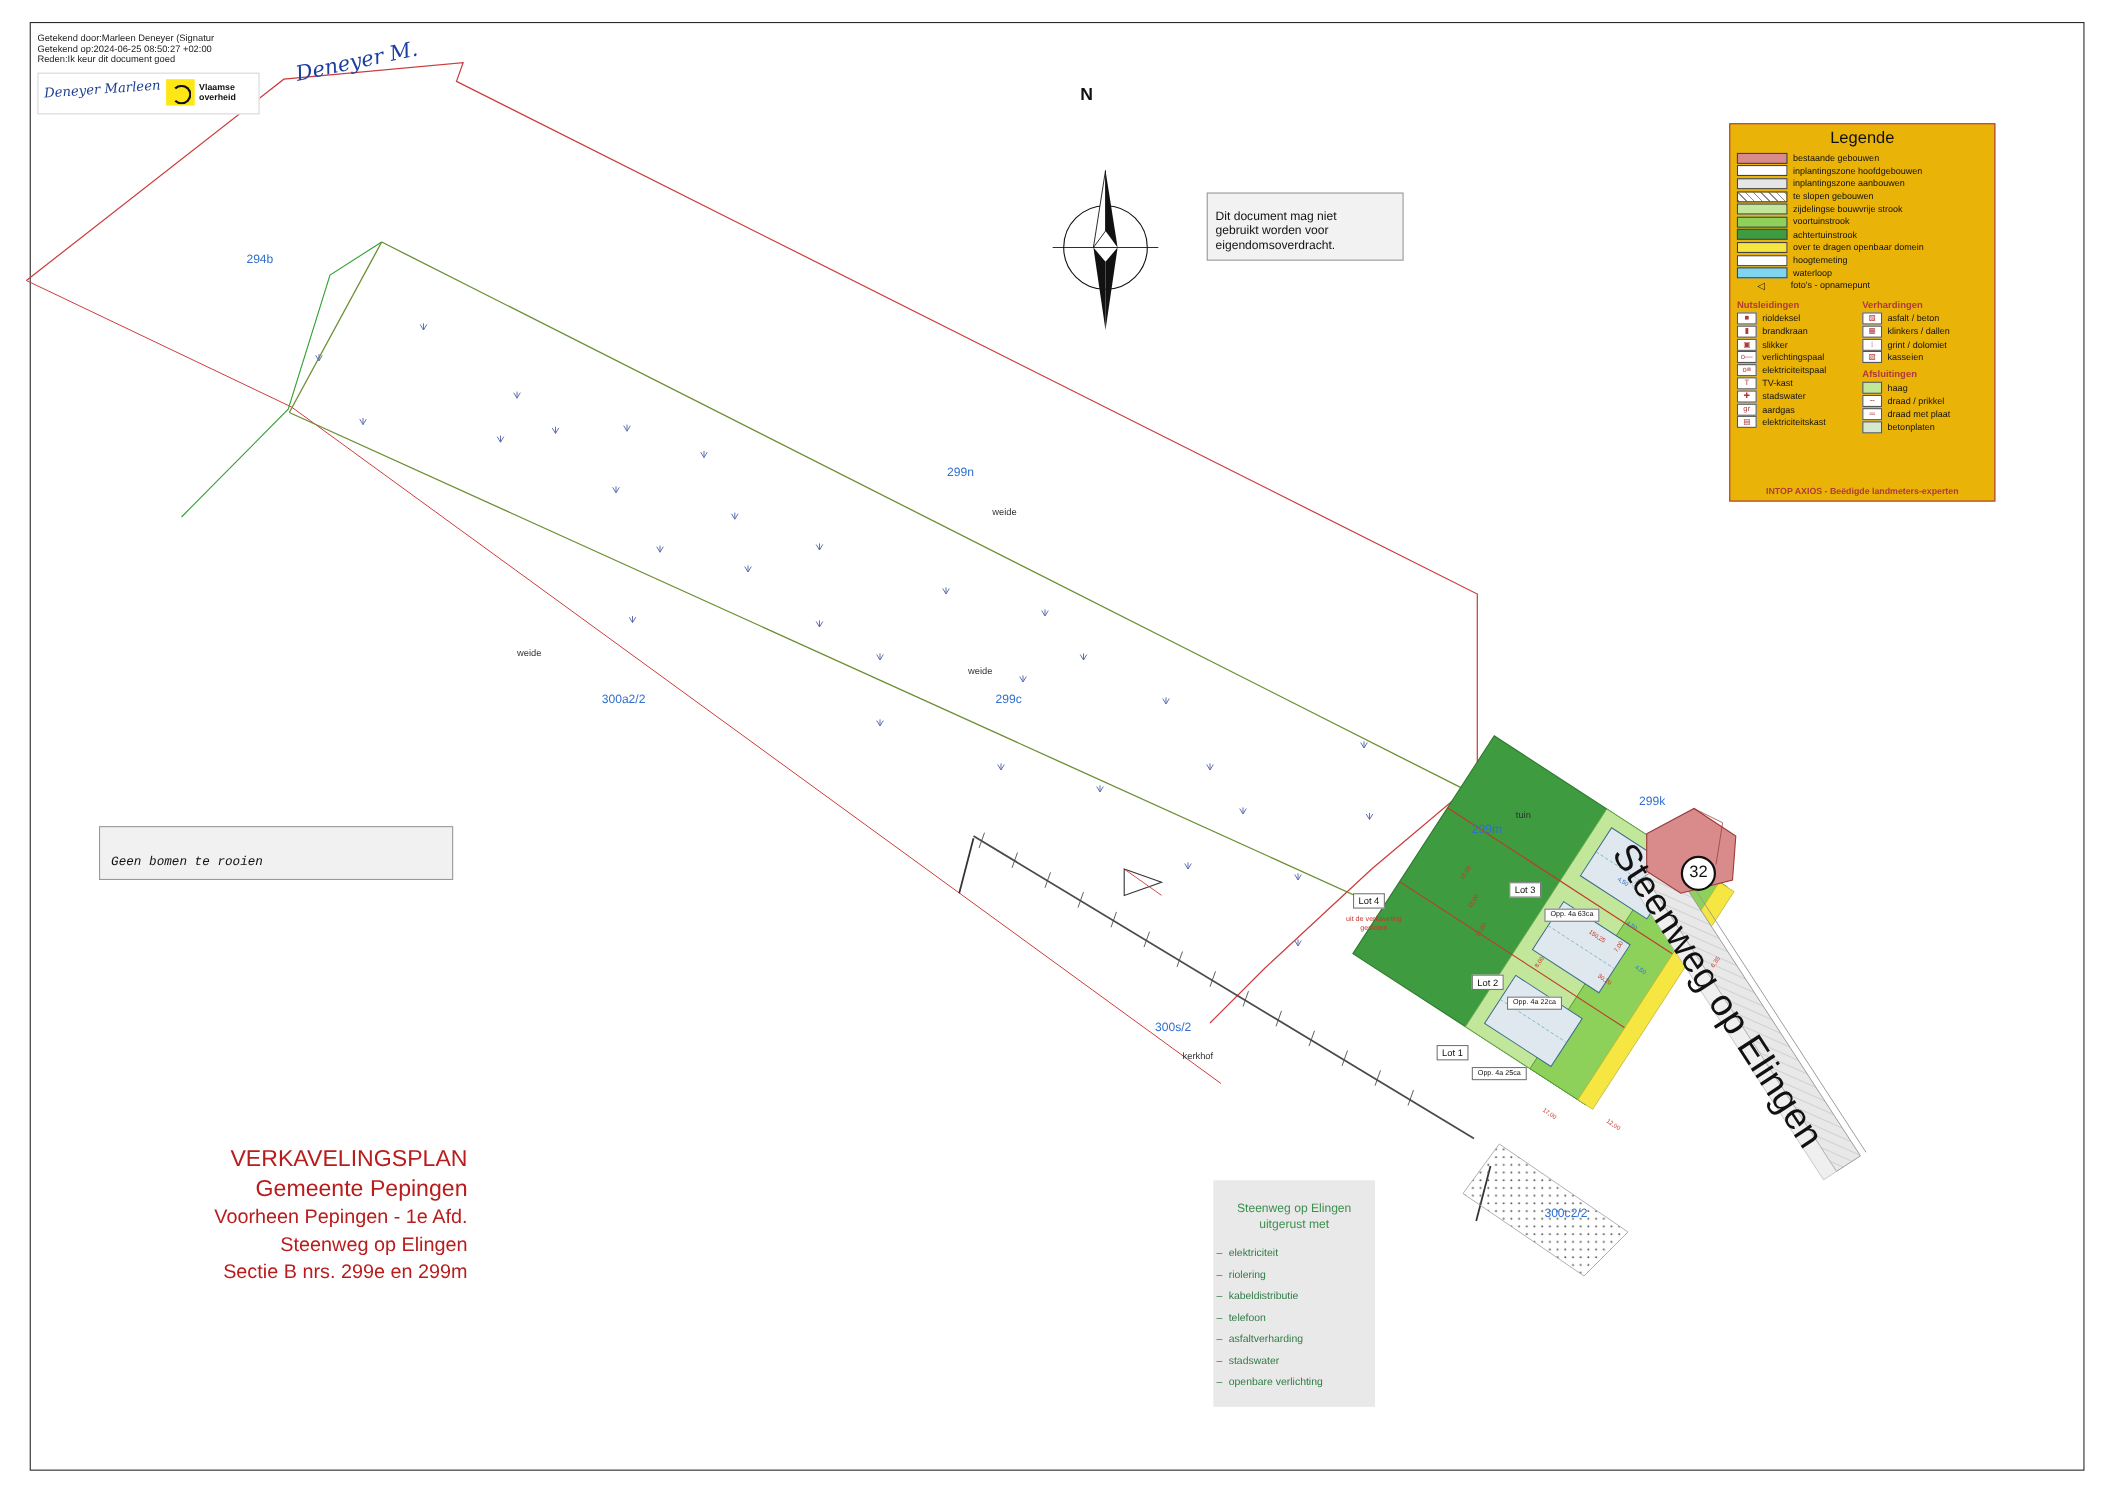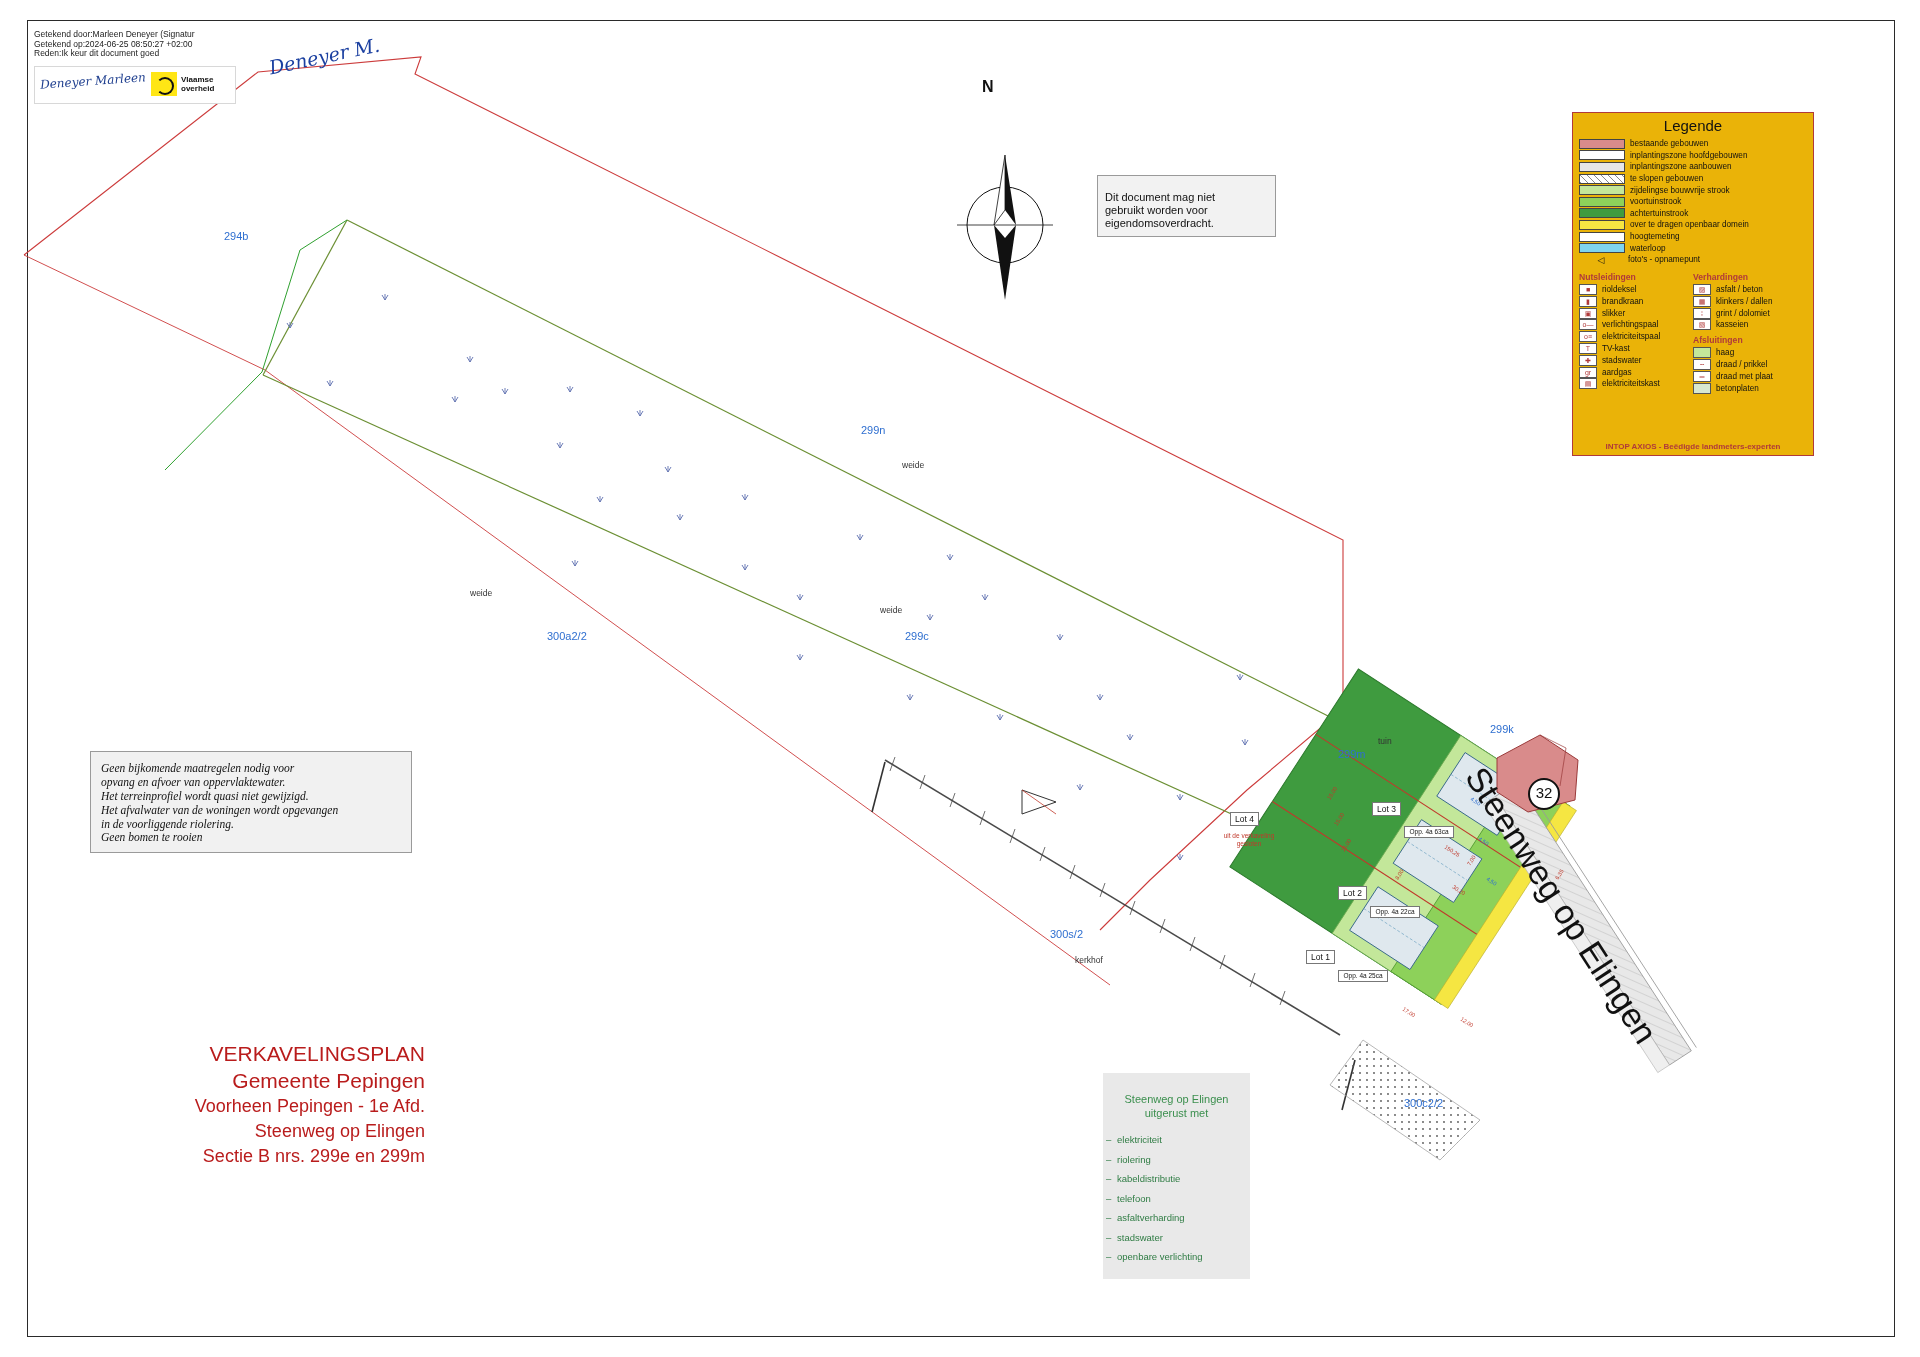--- a/index.html
+++ b/index.html
@@ -23,21 +23,21 @@
   .northlabel{left:982px;top:78px;font-size:16px;font-weight:bold;color:#111;}
 
   
   .note{border:1px solid #9a9a9a;background:#f2f2f2;color:#111;}
   .note-top{left:1097px;top:175px;width:163px;padding:6px 7px;}
   .note-top .l1{font-size:8.2px;line-height:9.6px;letter-spacing:.2px;white-space:pre-line;}
   .note-top .l2{margin-top:9px;font-size:11px;line-height:13px;white-space:pre-line;}
 
   .note-water{left:90px;top:751px;width:300px;padding:9px 10px;background:#f1f1f1;}
   .note-water .t{font-family:"Liberation Serif",serif;font-style:italic;font-size:11.5px;line-height:14px;white-space:pre-line;color:#111;}
-  .note-water .t2{font-family:Liberation Serif, serif;font-style:italic;font-size:11.5px;}
+  .note-water .t2{margin-top:16px;font-family:Liberation Mono, monospace;font-style:italic;font-size:11.5px;}
 
   .note-util{left:1103px;top:1073px;width:147px;height:206px;background:#e9e9e9;border:none;}
   .note-util .hdr{margin-top:19px;text-align:center;font-size:11px;line-height:14px;color:#3b8f4e;}
   .note-util ul{margin:10px 0 0 0;padding:0 0 0 14px;list-style:none;}
   .note-util li{font-size:9.5px;line-height:19.5px;color:#2f7c44;position:relative;}
   .note-util li:before{content:"–";position:absolute;left:-11px;top:0;}
 
   
   .title{left:95px;top:1040px;width:330px;text-align:right;color:#b91c1c;}
   .title .t1{font-size:21px;line-height:27px;}
@@ -300,25 +300,20 @@
 
   <div class="abs northlabel">N</div>
 
   <div class="abs note note-top">
     <div class="l2">Dit document mag niet
 gebruikt worden voor
 eigendomsoverdracht.</div>
   </div>
 
   <div class="abs note note-water">
-    <div class="t">Geen bijkomende maatregelen nodig voor
-opvang en afvoer van oppervlaktewater.
-Het terreinprofiel wordt quasi niet gewijzigd.
-Het afvalwater van de woningen wordt opgevangen
-in de voorliggende riolering.</div>
     <div class="t2">Geen bomen te rooien</div>
   </div>
 
   <div class="abs note note-util">
     <div class="hdr">Steenweg op Elingen
 uitgerust met</div>
     <ul>
       <li>elektriciteit</li>
       <li>riolering</li>
       <li>kabeldistributie</li>

